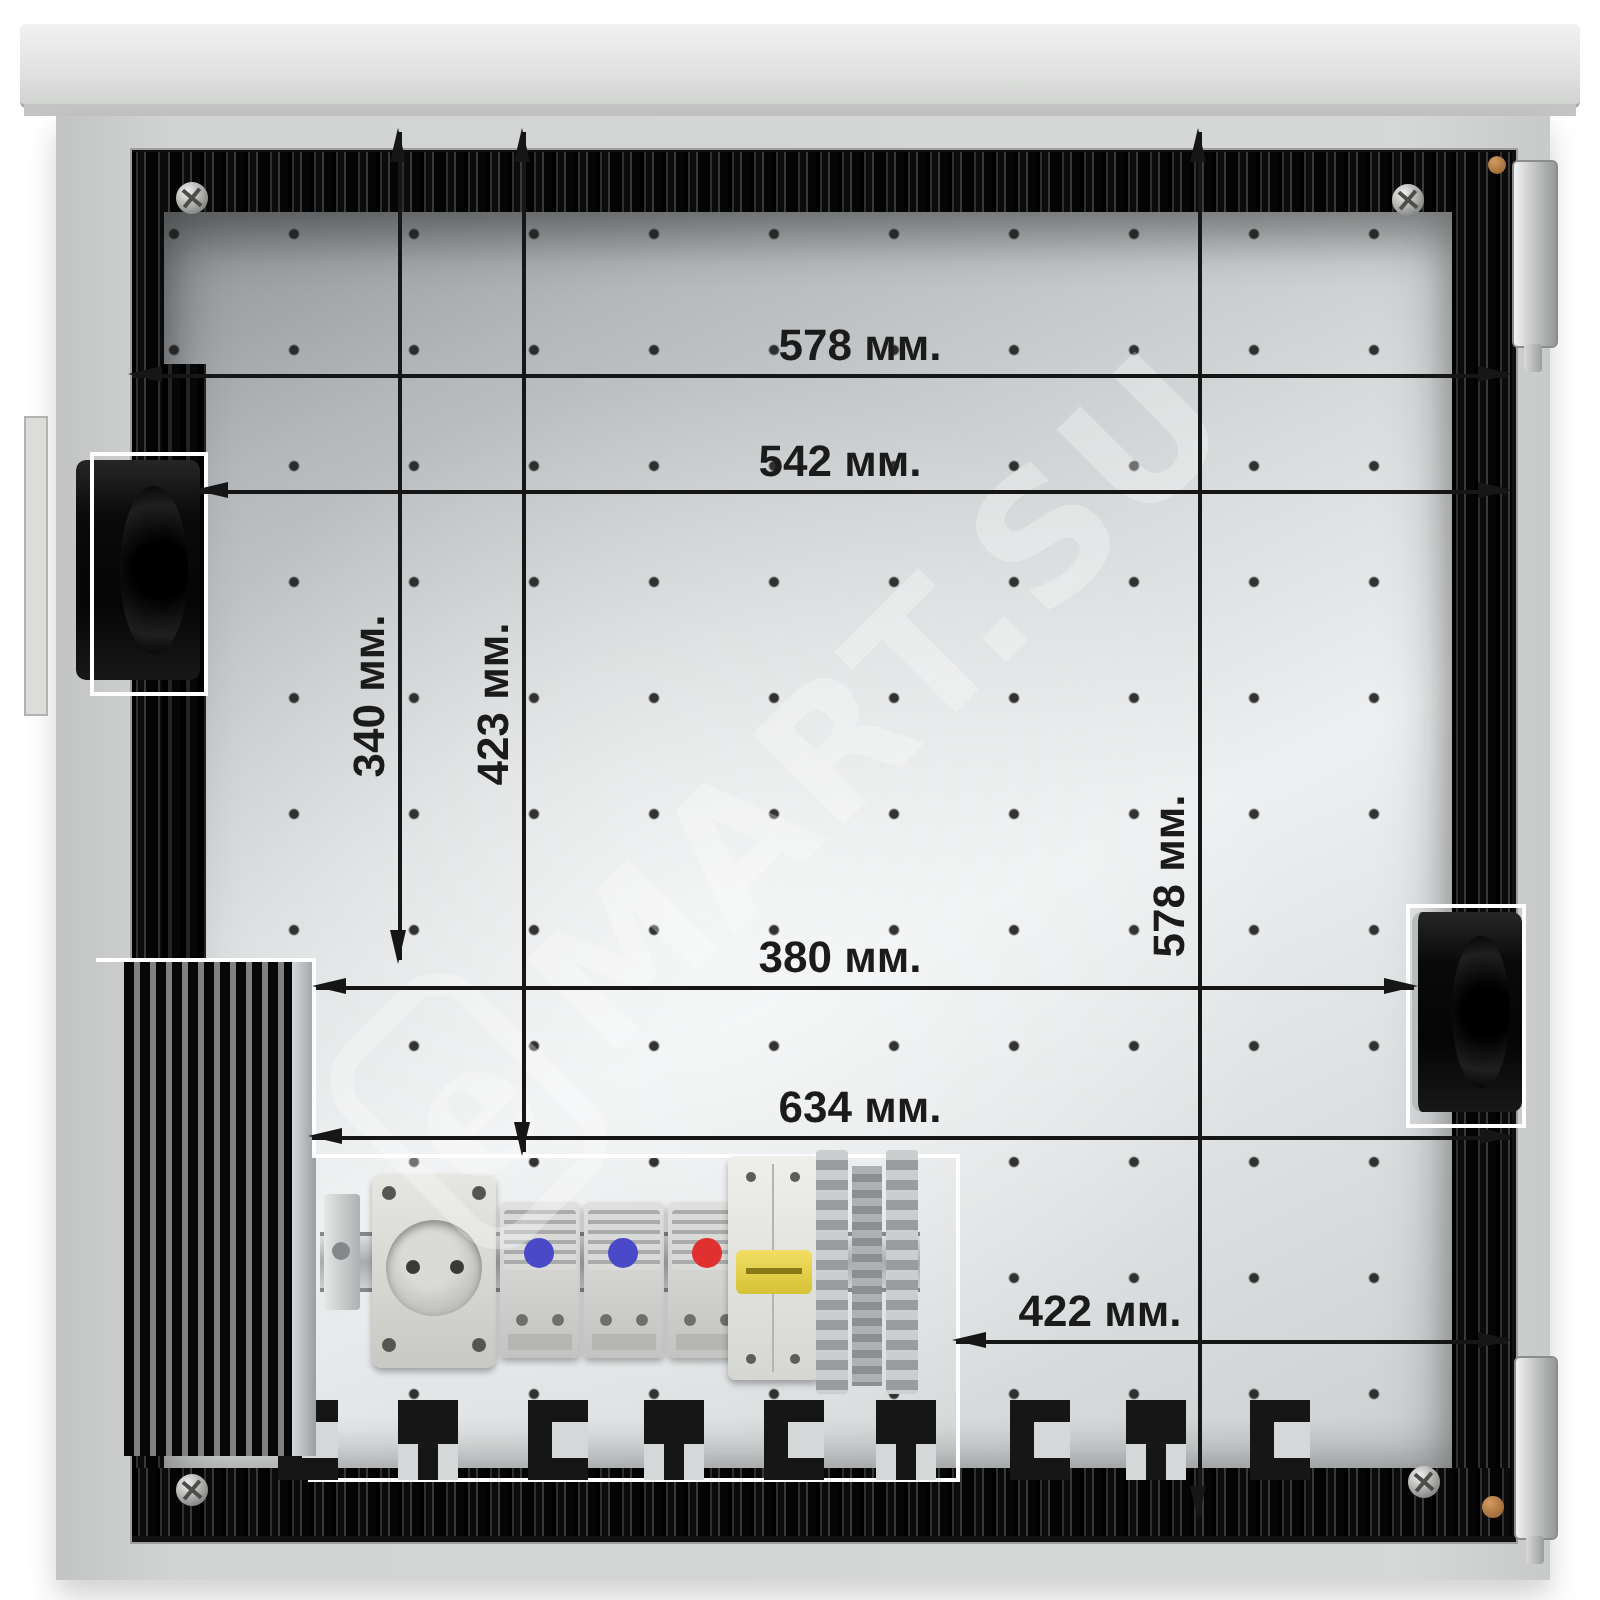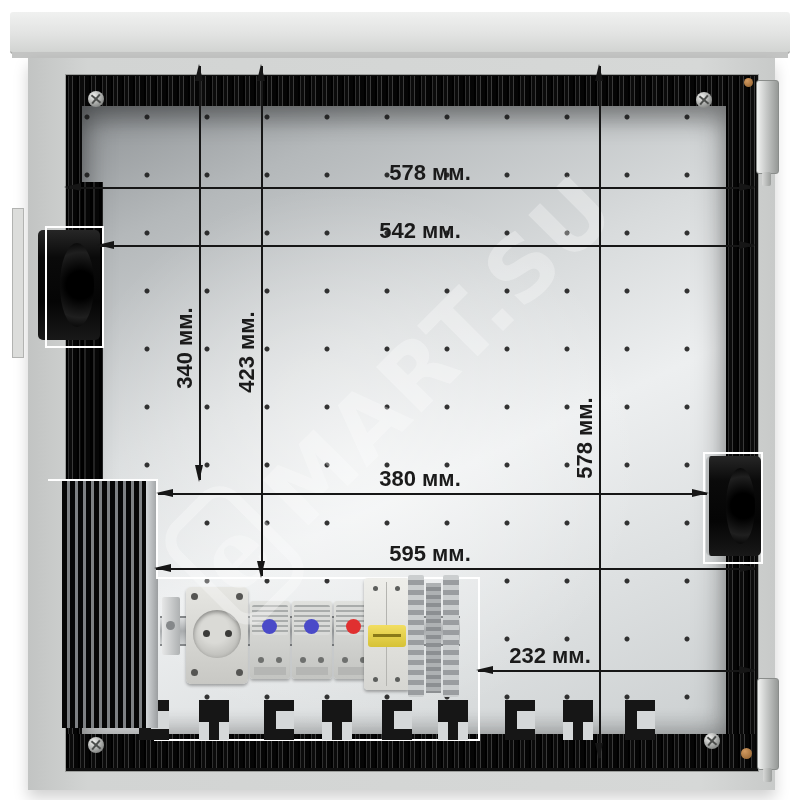--- a/index.html
+++ b/index.html
@@ -226,19 +226,19 @@
       <span class="av-b"></span>
     </div>
   <div class="abs dim-v z6" style="left:599px;top:66px;height:692px;">
       <span class="av-t"></span>
       <span class="av-b"></span>
     </div>
 
   <div class="abs dim-label z7" style="left:430px;top:160px;">578 мм.</div>
   <div class="abs dim-label z7" style="left:420px;top:218px;">542 мм.</div>
   <div class="abs dim-label z7" style="left:420px;top:466px;">380 мм.</div>
-  <div class="abs dim-label z7" style="left:430px;top:541px;">595 мм.</div>
-  <div class="abs dim-label z7" style="left:550px;top:643px;">232 мм.</div>
+  <div class="abs dim-label z7" style="left:430px;top:541px;">634 мм.</div>
+  <div class="abs dim-label z7" style="left:550px;top:643px;">422 мм.</div>
   <div class="abs dim-label vert z7" style="left:185px;top:348px;">340 мм.</div>
   <div class="abs dim-label vert z7" style="left:247px;top:352px;">423 мм.</div>
   <div class="abs dim-label vert z7" style="left:585px;top:438px;">578 мм.</div>
 
 </div>
 
 </body></html>

